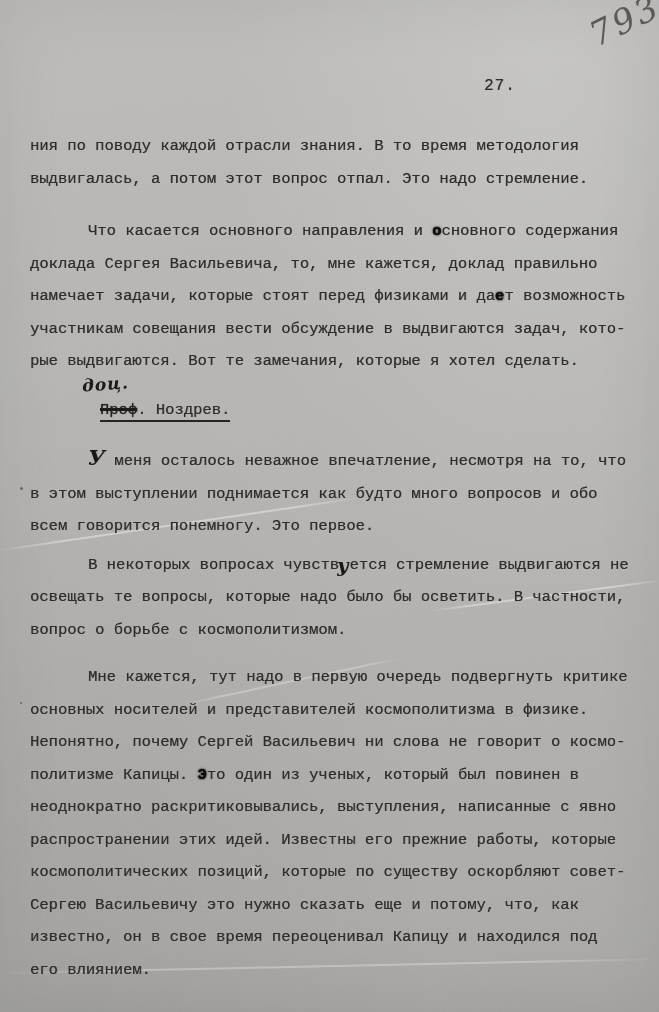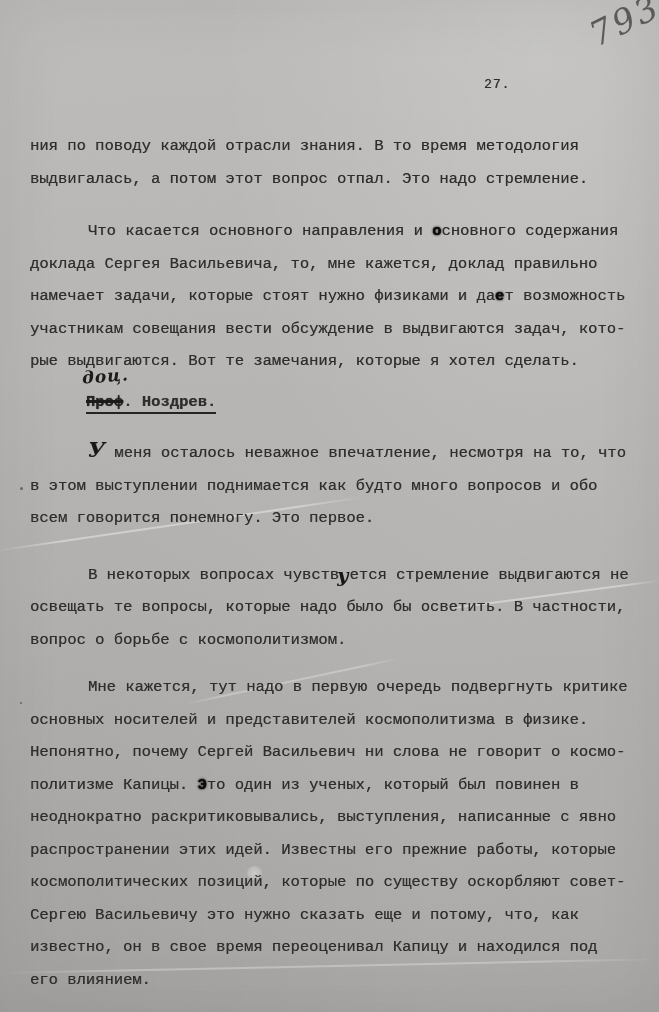--- a/index.html
+++ b/index.html
@@ -17,27 +17,27 @@
     color:#2f2d2b;
   }
   .noise{position:absolute;left:0;top:0;width:100%;height:100%;pointer-events:none;}
   .body-text{
     position:absolute;left:30px;top:130px;right:18px;
     font-size:15.5px;
     text-shadow:0.4px 0.3px 0.5px rgba(45,43,41,0.55);
   }
   .para{margin:0 0 20px 0;}
   .para-1{}
-  .para-2{margin-bottom:8px;}
-  .para-3{margin-bottom:21px;}
+  .para-2{margin-bottom:16px;}
+  .para-3{margin-bottom:3px;}
   .para-4{margin-bottom:15px;}
   .line{display:block;line-height:32.5px;white-space:pre;}
   .ind{padding-left:58px;}
   .speaker{position:relative;margin:0 0 16px 0;line-height:32.5px;}
-  .speaker-row{margin-left:56px;white-space:pre;font-weight:bold;}
+  .speaker-row{margin-left:70px;white-space:pre;}
   .underlined{border-bottom:2px solid #262422;padding-bottom:1px;}
   .struck{
     text-decoration:line-through;
     text-decoration-thickness:2.5px;
     text-decoration-color:#1d1b1a;
     color:#262422;
     text-shadow:0 0 1px rgba(20,20,20,0.8);
   }
   .hand-note{
     position:absolute;left:52px;top:-26px;
@@ -58,21 +58,21 @@
     color:#181716;
     position:relative;top:3px;
     margin:0 1px 0 -2px;
   }
   .smudge{
     font-weight:bold;color:#0e0d0c;
     text-shadow:0 0 2.5px rgba(12,11,10,0.95),0 0 1px #000;
   }
   .page-number{
     position:absolute;left:484px;top:77px;
-    font-size:13px;letter-spacing:1px;
+    font-size:16px;letter-spacing:1px;
     text-shadow:0.4px 0.3px 0.5px rgba(45,43,41,0.5);
   }
   .corner-number{
     position:absolute;left:588px;top:0px;
     font-family:"DejaVu Serif", serif;
     font-style:italic;font-size:34px;font-weight:normal;
     color:#49484638;color:#4a4947;
     transform:rotate(-26deg);
     letter-spacing:3px;
     opacity:0.85;
@@ -126,21 +126,21 @@
   <div class="body-text">
 
     <p class="para para-1">
       <span class="line">ния по поводу каждой отрасли знания. В то время методология</span>
       <span class="line">выдвигалась, а потом этот вопрос отпал. Это надо стремление.</span>
     </p>
 
     <p class="para para-2">
       <span class="line ind"><span>Что касается основного направления и </span><span class="smudge">о</span><span>сновного содержания</span></span>
       <span class="line">доклада Сергея Васильевича, то, мне кажется, доклад правильно</span>
-      <span class="line"><span>намечает задачи, которые стоят нужно физиками и да</span><span class="smudge">е</span><span>т возможность</span></span>
+      <span class="line"><span>намечает задачи, которые стоят перед физиками и да</span><span class="smudge">е</span><span>т возможность</span></span>
       <span class="line">участникам совещания вести обсуждение в выдвигаются задач, кото-</span>
       <span class="line">рые выдвигаются. Вот те замечания, которые я хотел сделать.</span>
     </p>
 
     <div class="speaker">
       <span class="hand-note">доц.</span>
       <span class="speaker-row"><span class="underlined"><span class="struck">Проф</span><span>. Ноздрев.</span></span></span>
     </div>
 
     <p class="para para-3">

